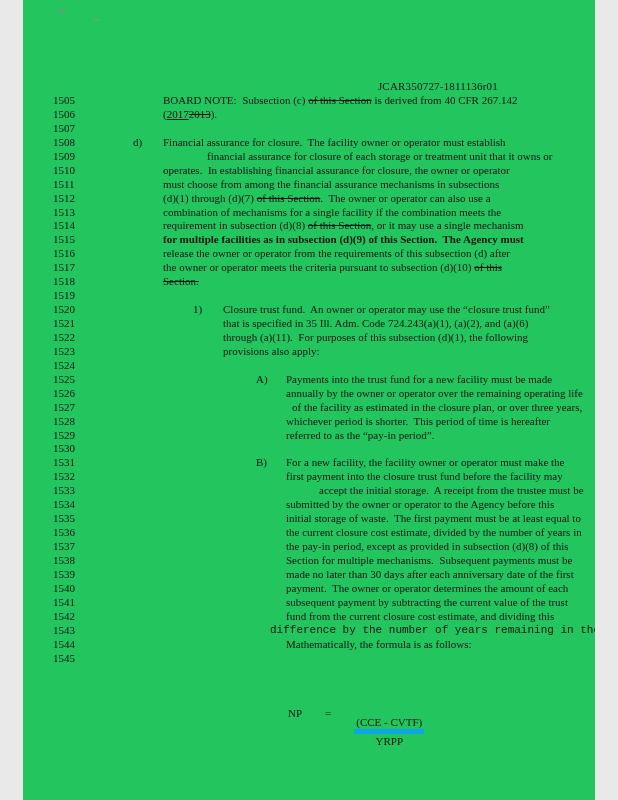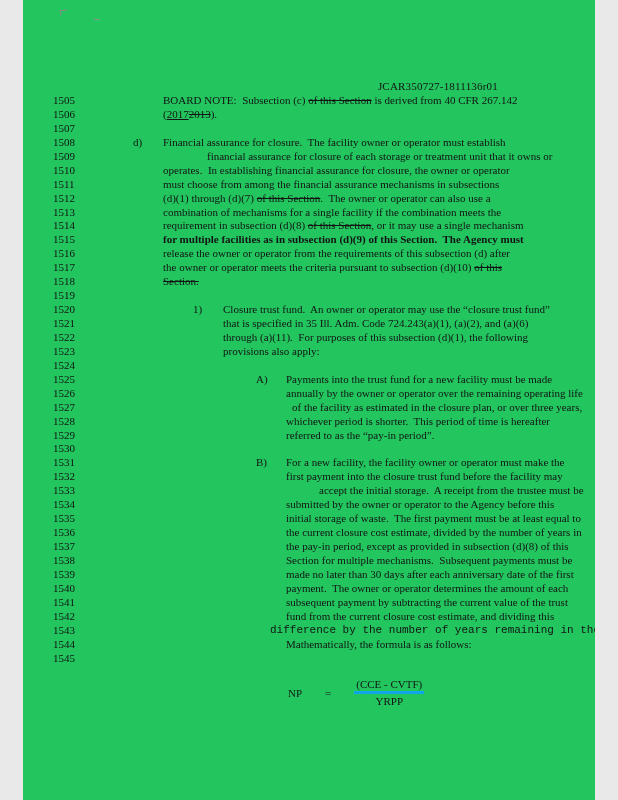--- a/index.html
+++ b/index.html
@@ -17,21 +17,21 @@
   .row { position:relative; height:13.95px; line-height:13.95px; font-size:11px; }
   .num { position:absolute; left:30px; white-space:pre; }
   .seg-abs { position:absolute; white-space:pre; }
   .strike { text-decoration:line-through; }
   .uline { text-decoration:underline; }
   .formula {
     position:absolute; left:265px; top:677px;
     display:flex; align-items:center; gap:23px; font-size:11px;
   }
   .frac { display:inline-flex; flex-direction:column; align-items:center; line-height:14px; }
-  .f-num { padding:0 2px; border-bottom:3px solid #0ea5e9; }
+  .f-num { padding:0 2px; border-bottom:5px solid #0ea5e9;margin-top:38px; }
   .artifact-1 {
     position:absolute; left:37px; top:10px; width:7px; height:5px;
     border-left:1px solid #8a8a8a; border-top:1px solid #8a8a8a; transform:rotate(-8deg);
   }
   .artifact-2 {
     position:absolute; left:71px; top:16px; width:6px; height:4px;
     border-bottom:1px solid #949494; transform:rotate(10deg);
   }
 </style>
 </head>

